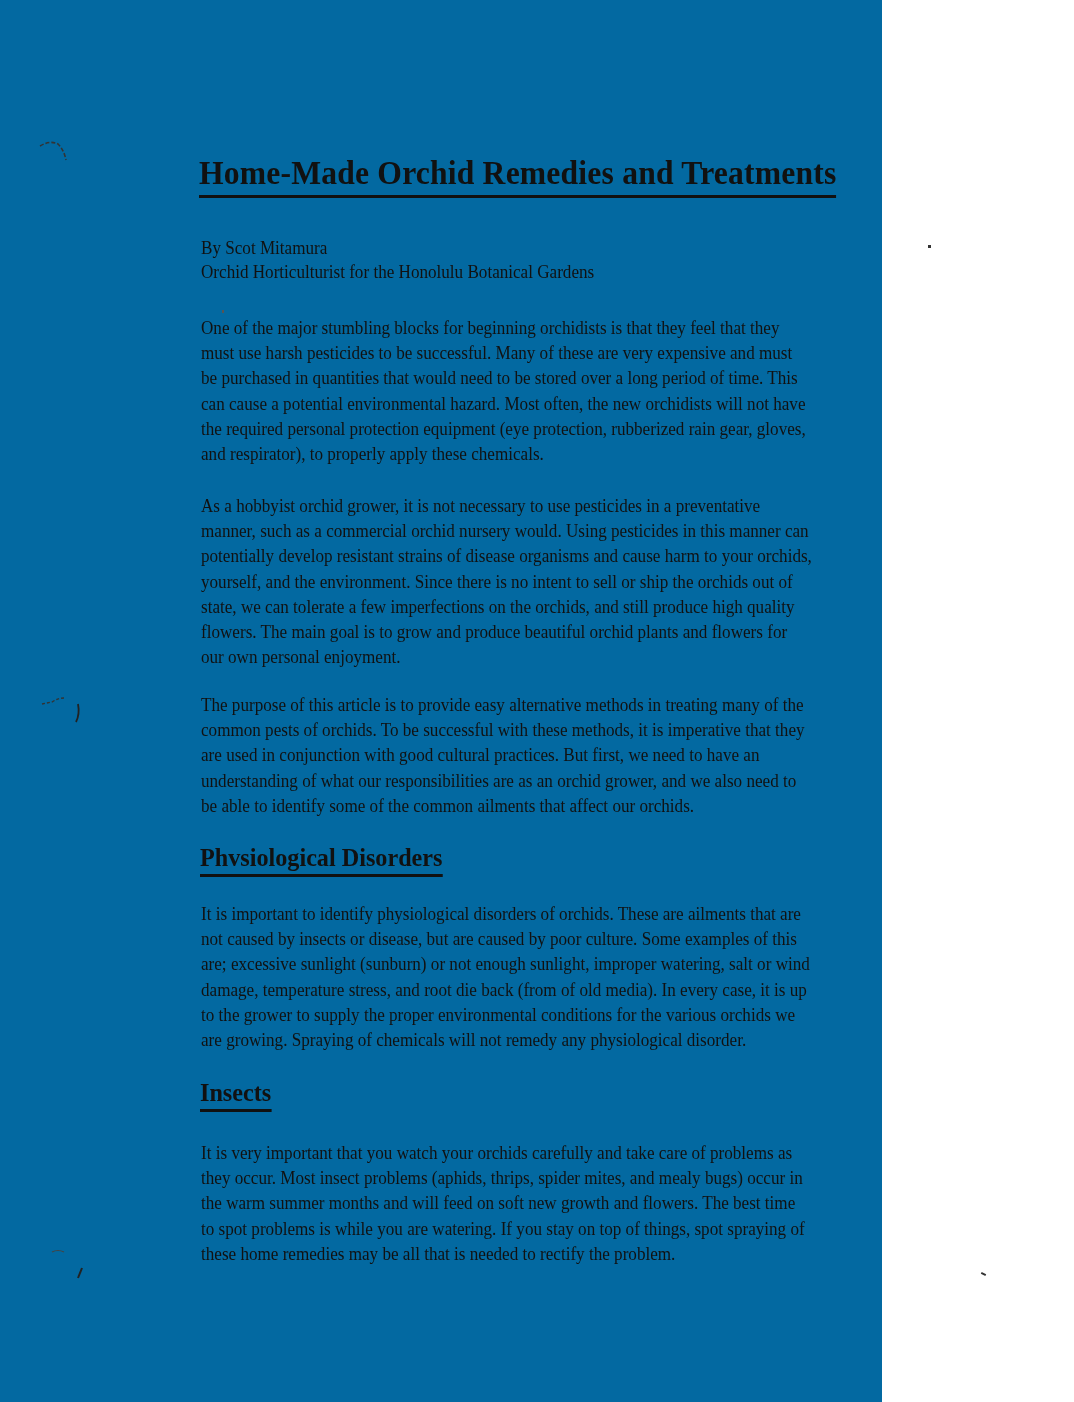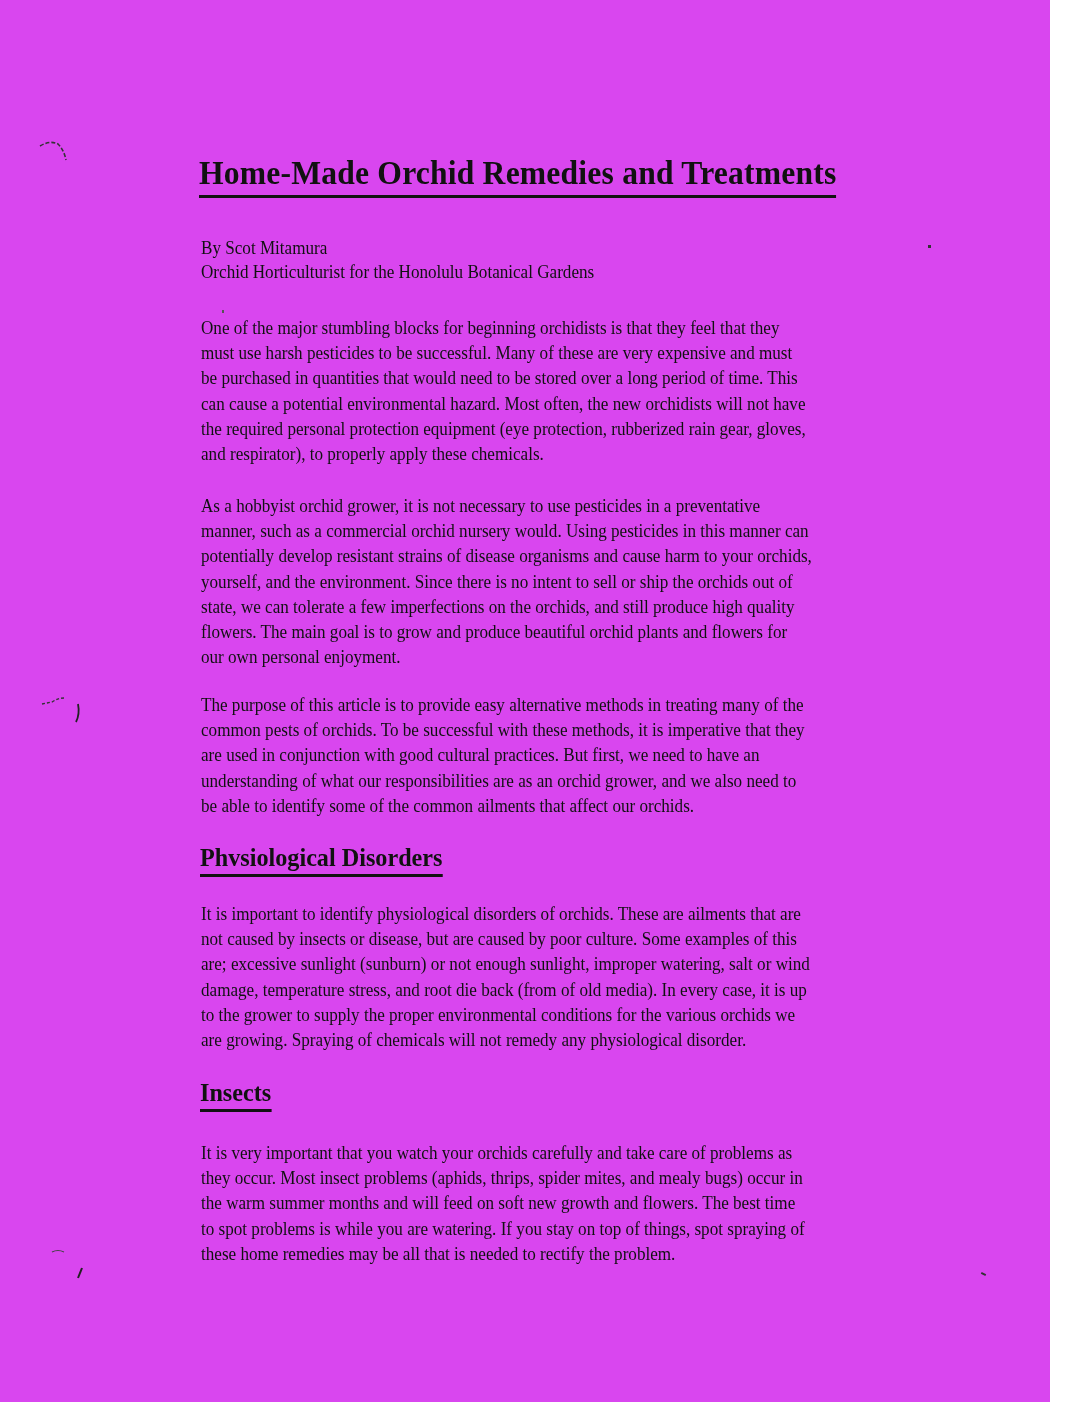--- a/index.html
+++ b/index.html
@@ -11,23 +11,23 @@
     width: 1074px;
     height: 1402px;
     position: relative;
     overflow: hidden;
     color: #111111;
     font-family: "Liberation Serif", "DejaVu Serif", serif;
   }
   .page {
     position: absolute;
     left: 0; top: 0;
-    width: 1050px;
+    width: 882px;
     height: 1402px;
-    background: #d946ef;
+    background: #0369a1;
   }
   .title {
     position: absolute;
     left: 199px;
     top: 153px;
     font-size: 34px;
     font-weight: bold;
     letter-spacing: 0.2px;
     line-height: 40px;
     margin: 0;

